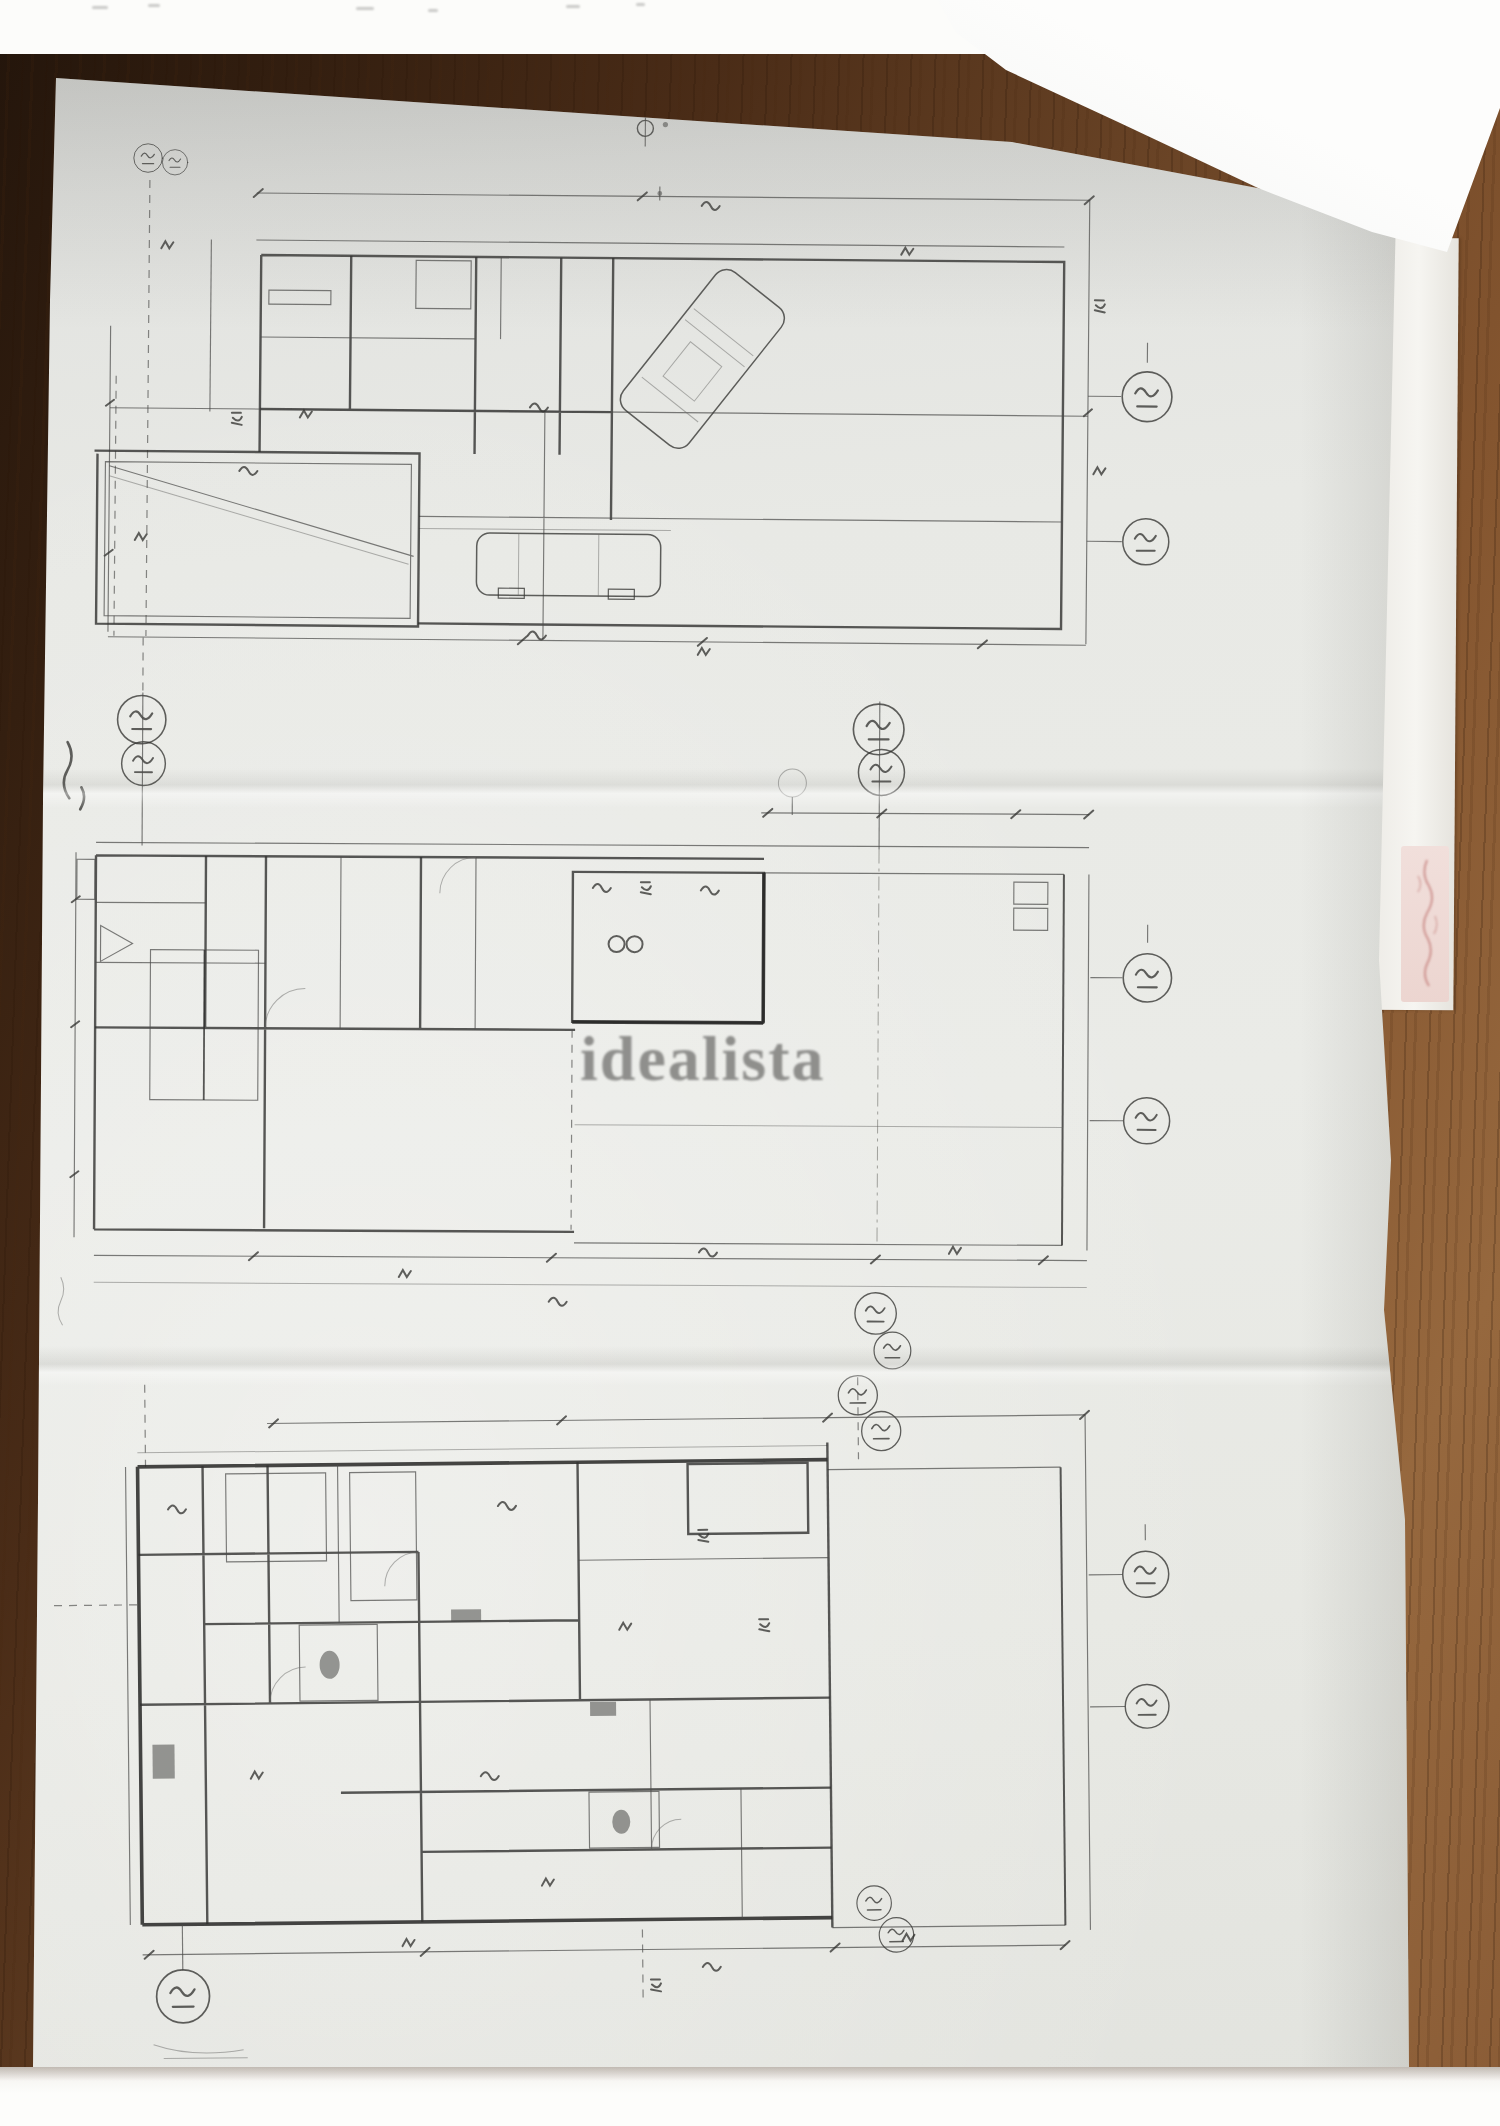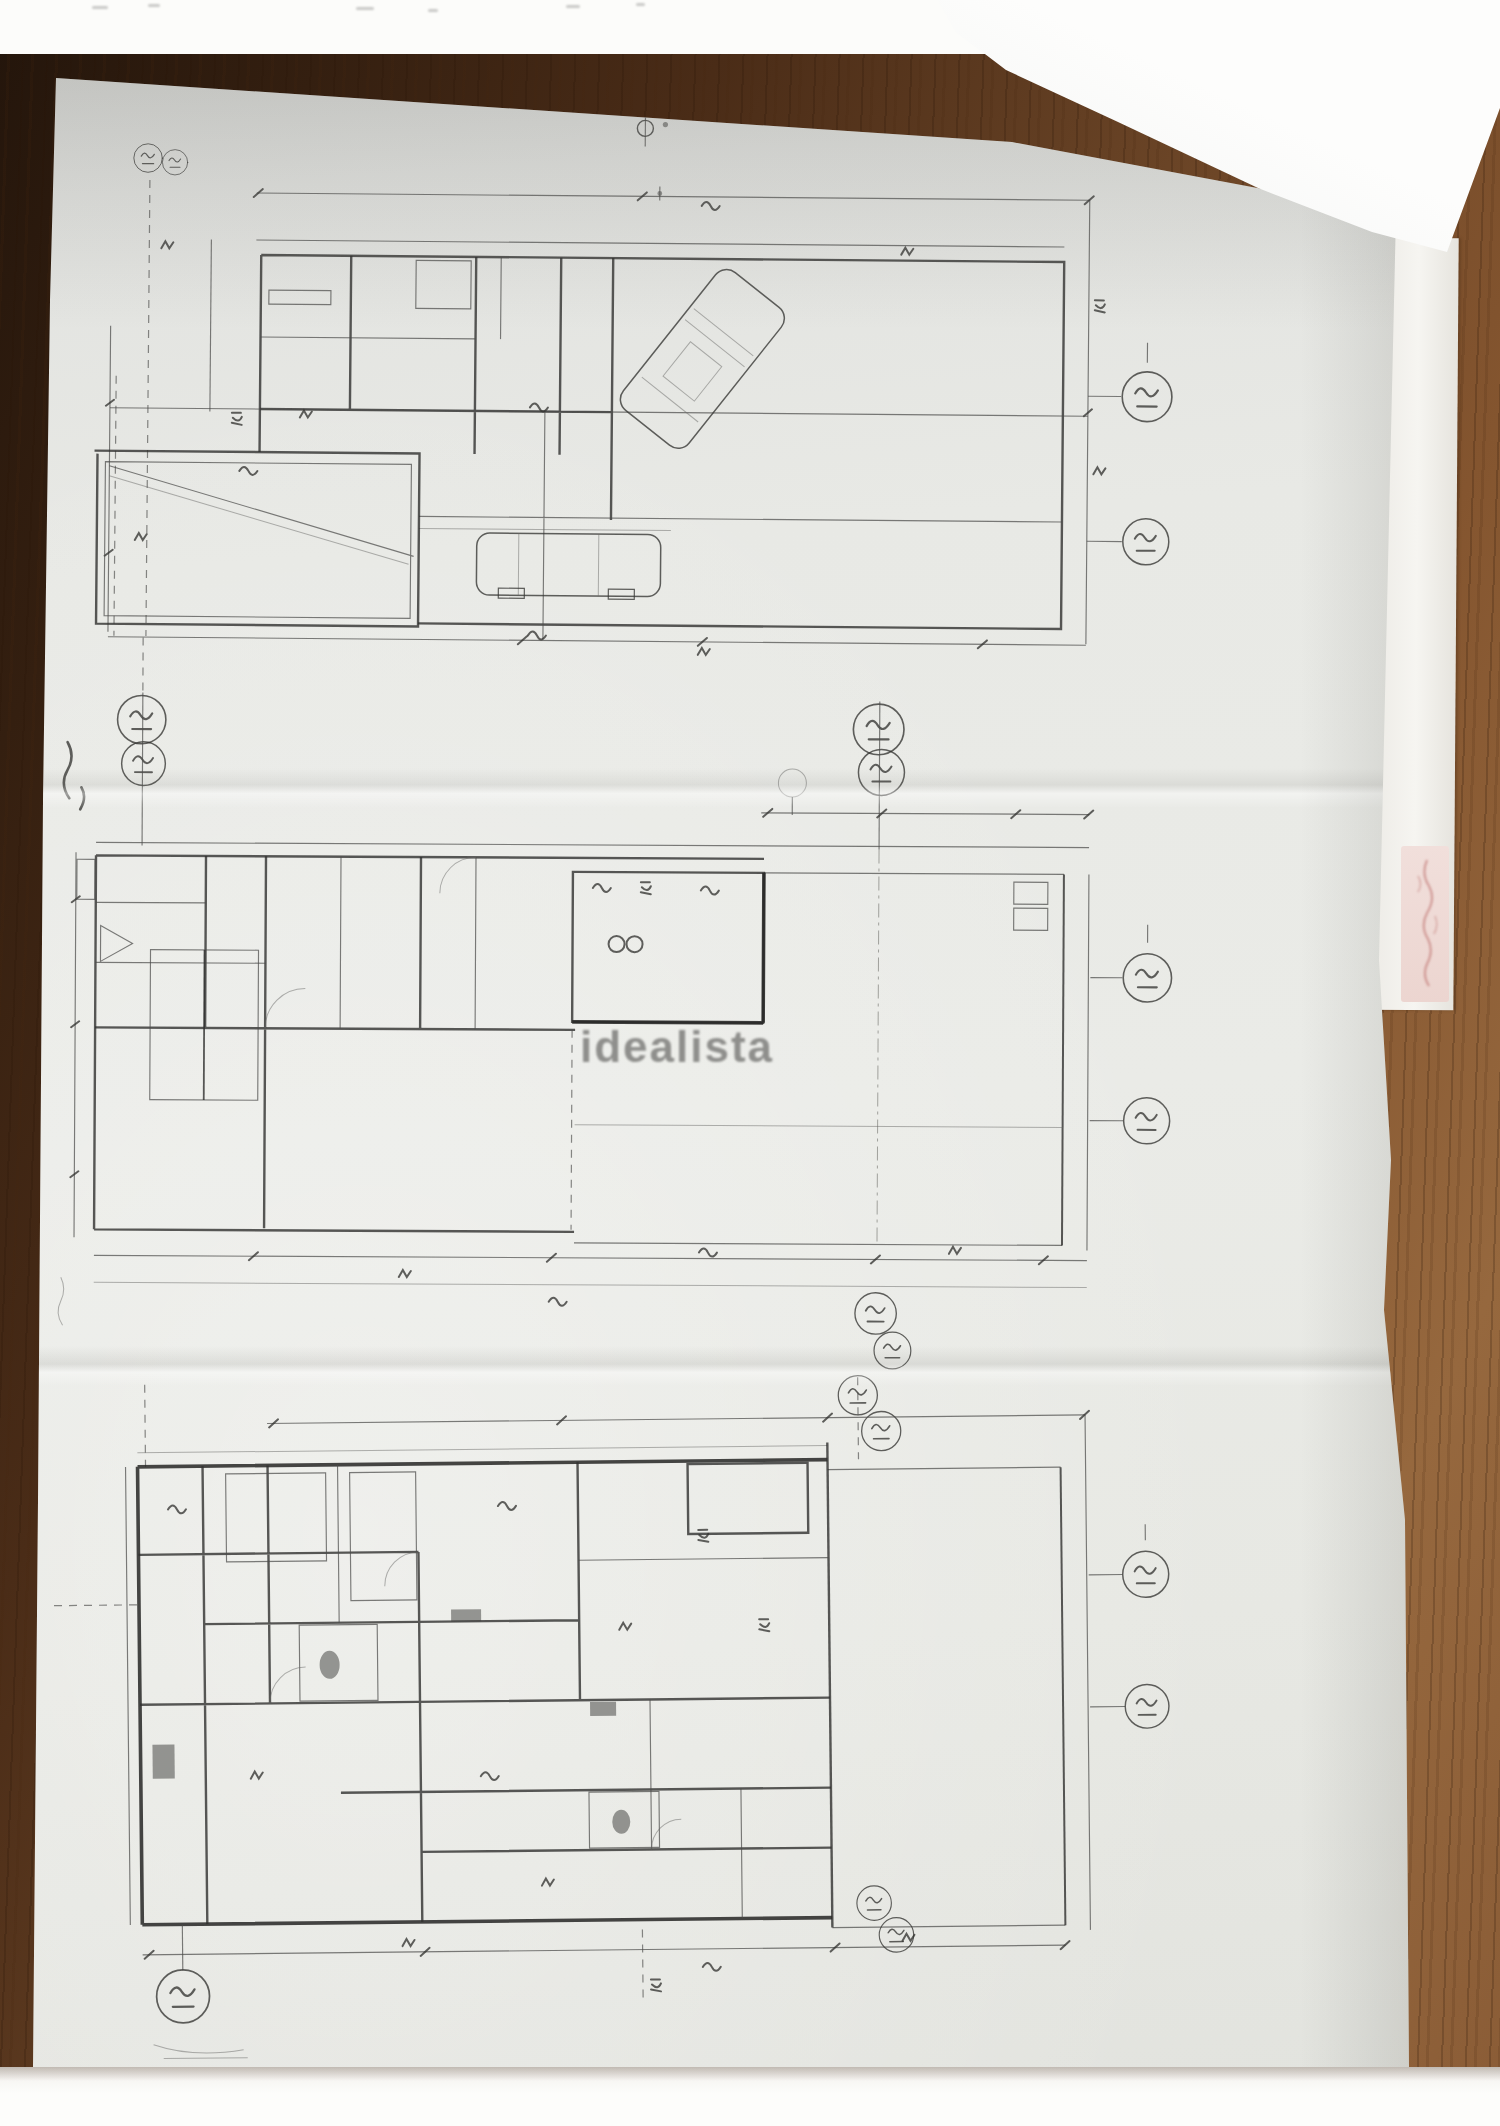--- a/index.html
+++ b/index.html
@@ -36,22 +36,22 @@
   #edge-shade-right{top:140px;left:1300px;width:110px;height:1930px;
     background:linear-gradient(to right,rgba(0,0,0,0),rgba(110,110,104,.12) 70%,rgba(130,125,115,.2));}
   #top-shade{top:70px;left:0;width:1500px;height:260px;
     background:linear-gradient(to bottom,rgba(105,105,100,.22),rgba(0,0,0,0));}
   
   #curl-sheet{left:0;top:0;width:1500px;height:320px;
     clip-path:polygon(938px 0,1500px 0,1500px 108px,1447px 252px,1372px 232px,1258px 188px,1118px 122px,1006px 70px,956px 32px);
     background:linear-gradient(205deg,#fdfdfc 22%,#f4f5f4 44%,#dde0e0 62%,#bfc5c6 80%,#a2a8aa 96%);
     filter:drop-shadow(0 5px 7px rgba(55,50,45,.5));}
   
-  #watermark{left:580px;top:1022px;font-size:44px;font-weight:bold;letter-spacing:2px;
-    color:rgba(122,122,119,.82);filter:blur(.8px);}
+  #watermark{left:580px;top:1022px;font-size:64px;font-weight:bold;letter-spacing:2px;
+    color:rgba(122,122,119,.82);filter:blur(.8px);font-family:Liberation Serif, serif;}
   
   svg.plans{position:absolute;left:0;top:0;filter:blur(.55px);}
   .w{stroke:#30302e;stroke-width:2.4;fill:none;opacity:.8;}
   .wt{stroke:#262624;stroke-width:3.6;fill:none;opacity:.85;}
   .t{stroke:#4b4b49;stroke-width:1.15;fill:none;opacity:.72;}
   .f{stroke:#6a6a68;stroke-width:1;fill:none;opacity:.5;}
   .d{stroke:#4b4b49;stroke-width:1.2;fill:none;opacity:.65;stroke-dasharray:8 7;}
   .dd{stroke:#55554f;stroke-width:1;fill:none;opacity:.5;stroke-dasharray:14 5 3 5;}
   .s{stroke:#343432;stroke-width:2;fill:none;opacity:.78;stroke-linecap:round;}
   .sf{fill:#3a3a38;opacity:.5;stroke:none;}

